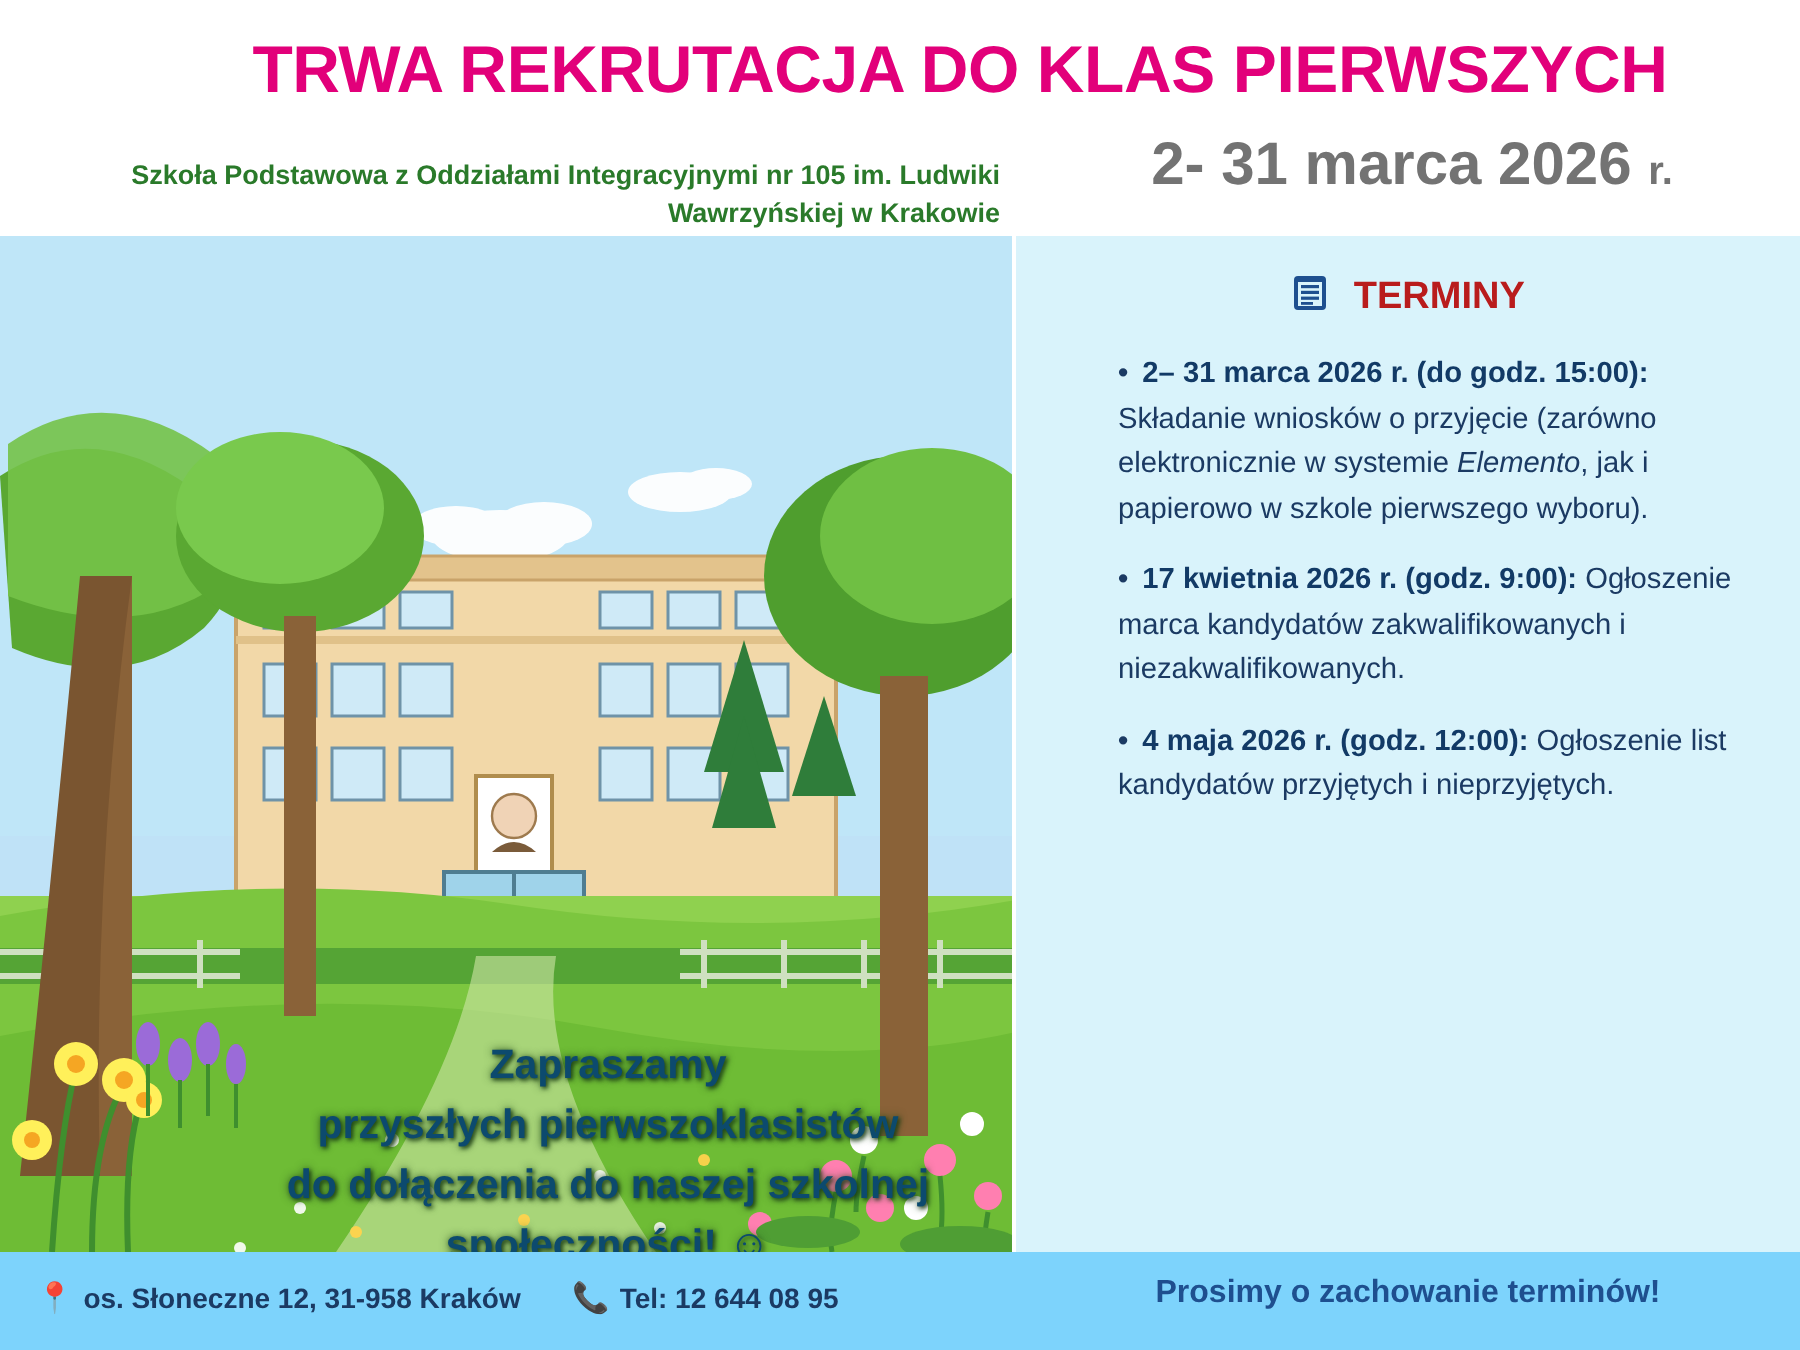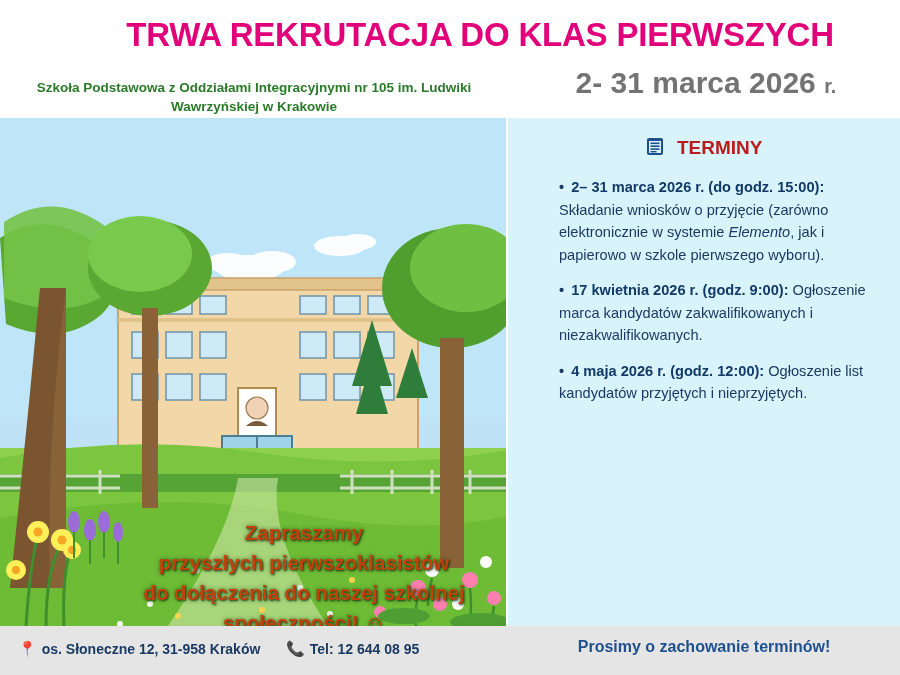--- a/index.html
+++ b/index.html
@@ -25,21 +25,21 @@
     text-align:center;
     color:#e2007a;
     font-size:33px;
     font-weight:bold;
     letter-spacing:-0.2px;
     white-space:nowrap;
     margin-left:30px;
   }
   .school-name{
     position:absolute;left:8px;top:78px;width:492px;
-    text-align:center;
+    text-align:right;
     color:#2a7a2a;
     font-size:13.5px;
     font-weight:bold;
     line-height:19px;
   }
   .date-range{
     position:absolute;left:512px;top:66px;width:388px;
     text-align:center;
     color:#737373;
     font-size:30px;
@@ -52,21 +52,21 @@
   .photo{
     position:absolute;left:0;top:118px;width:508px;height:508px;
     overflow:hidden;
     background:#bfe2f7;
   }
   .photo svg{display:block;}
 
   .invite{
     position:absolute;left:0;top:400px;width:608px;
     text-align:center;
-    color:#c2410c;
+    color:#0c4a6e;
     font-size:20.5px;
     font-weight:bold;
     line-height:30px;
     text-shadow:0 0 4px rgba(40,80,30,.85), 1px 1px 2px rgba(20,50,15,.9);
   }
 
   
   .right{
     position:absolute;left:508px;top:118px;width:392px;height:508px;
     background:#d9f3fb;
@@ -97,21 +97,21 @@
     color:#1b3a63;
     font-weight:bold;
     margin-right:3px;
   }
   .item b{color:#123a66;}
   .item i{font-style:italic;}
 
   
   .footer{
     position:absolute;left:0;top:626px;width:900px;height:49px;
-    background:#e5e5e5;
+    background:#7dd3fc;
   }
   .contact{
     position:absolute;left:18px;top:14px;
     color:#1b3a63;
     font-size:14px;
     font-weight:bold;
     white-space:nowrap;
   }
   .contact .ic{color:#2a7a2a;margin-right:5px;font-size:15px;}
   .contact .sep{display:inline-block;width:18px;}

